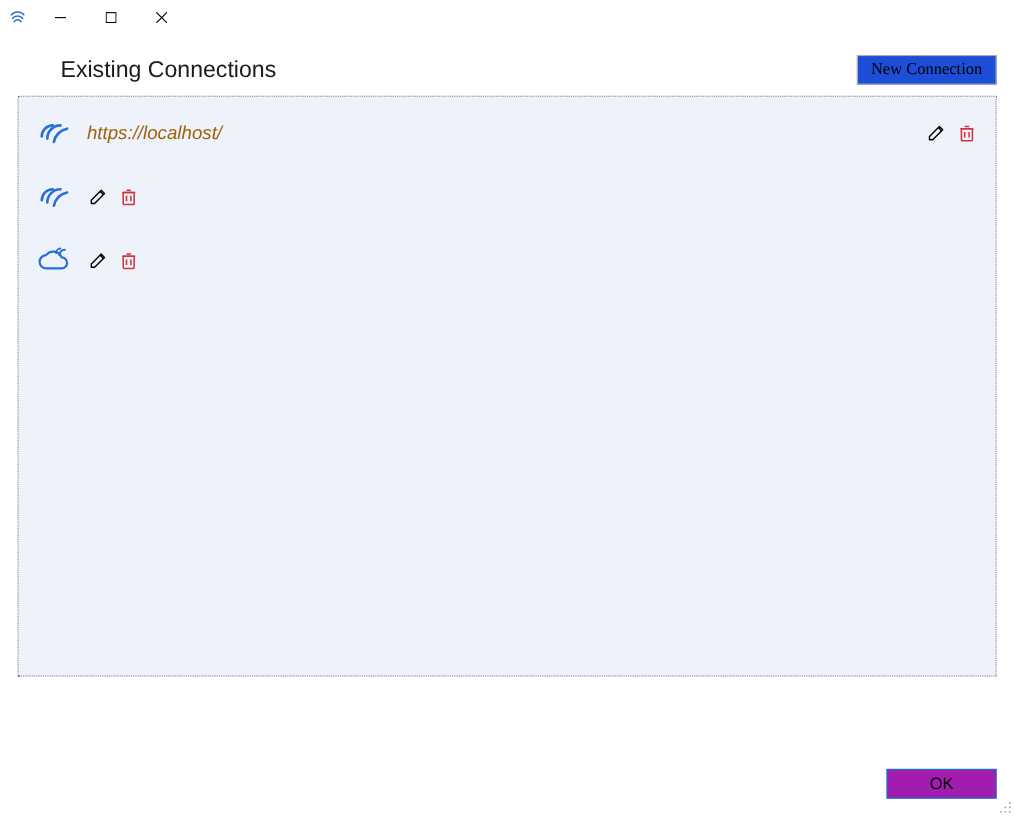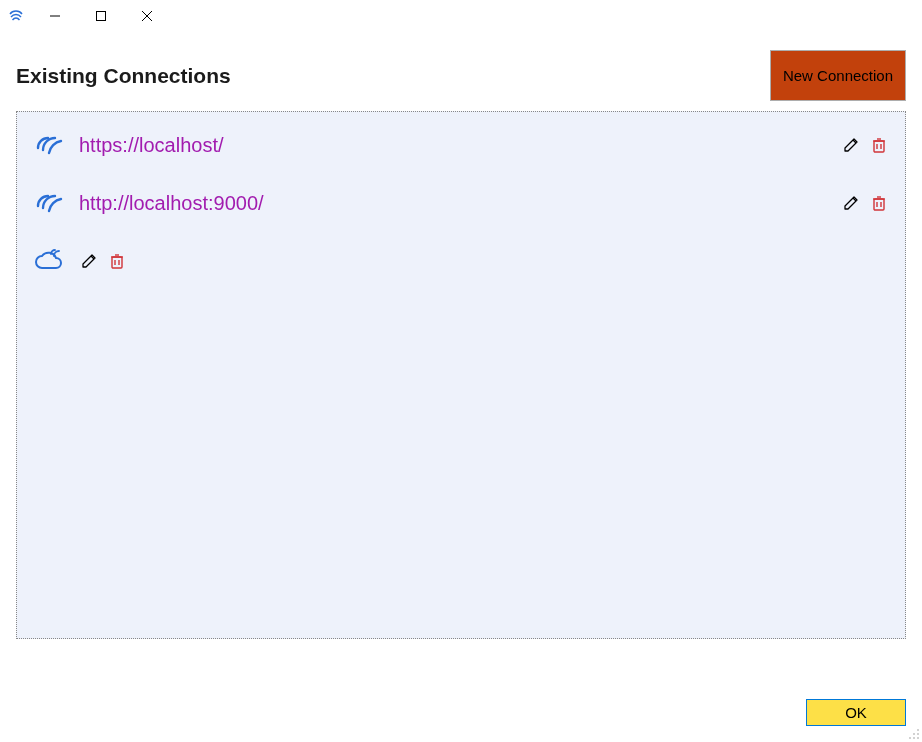--- a/index.html
+++ b/index.html
@@ -47,31 +47,32 @@
       padding: 18px 16px 16px 16px;
     }
     .header-row {
       display: flex;
       align-items: center;
       justify-content: space-between;
       margin-bottom: 10px;
     }
     .page-title {
       font-size: 21px;
-      font-weight: 700;
+      font-weight: 400;
       color: #1b1b1b;
+      margin-left: 39px;
     }
     .new-conn-btn {
-      background: #c2410c;
+      background: #1d4ed8;
       border: 1px solid #adadad;
-      padding: 16px 12px;
+      padding: 4px 12px;
       font-size: 15px;
       color: #000000;
       cursor: pointer;
-      font-family: Liberation Sans, sans-serif;
+      font-family: Liberation Serif, serif;
     }
     .connections-panel {
       border: 1px dotted #888;
       background: #eef2fb;
       height: 528px;
       padding: 12px 12px;
     }
     .connection-row {
       display: flex;
       align-items: center;
@@ -82,22 +83,23 @@
     .conn-icon {
       width: 32px;
       height: 32px;
       display: flex;
       align-items: center;
       justify-content: center;
       margin-right: 14px;
     }
     .conn-label {
       flex: 1;
-      font-size: 20px;
-      color: #a21caf;
+      font-size: 17px;
+      color: #a16207;
+      font-style: italic;
     }
     .row-actions {
       display: flex;
       gap: 8px;
     }
     .action-icon {
       width: 20px;
       height: 20px;
       cursor: pointer;
       display: flex;
@@ -108,21 +110,21 @@
       position: absolute;
       bottom: 16px;
       right: 16px;
       left: 16px;
       display: flex;
       justify-content: flex-end;
     }
     .ok-btn {
       width: 100px;
       padding: 4px 16px;
-      background: #fde047;
+      background: #a21caf;
       border: 1px solid #0078d7;
       font-size: 15px;
       color: #000000;
       cursor: pointer;
       font-family: inherit;
     }
     .resize-grip {
       position: absolute;
       bottom: 2px;
       right: 2px;
@@ -198,21 +200,20 @@
     </div>
 
     <div class="connection-row">
       <span class="conn-icon">
         <svg width="30" height="30" viewBox="0 0 30 30">
           <path d="M4 18 A10 10 0 0 1 14 8" stroke="#2a6fd6" stroke-width="2.4" fill="none" stroke-linecap="round"></path>
           <path d="M9 20 A12 12 0 0 1 21 8" stroke="#2a6fd6" stroke-width="2.4" fill="none" stroke-linecap="round"></path>
           <path d="M15 23 A15 15 0 0 1 27 11" stroke="#2a6fd6" stroke-width="2.4" fill="none" stroke-linecap="round"></path>
         </svg>
       </span>
-      <span class="conn-label">http://localhost:9000/</span>
       <div class="row-actions">
         <span class="action-icon">
           <svg width="18" height="18" viewBox="0 0 18 18">
             <path d="M3 15 L3 12 L12 3 L15 6 L6 15 Z" stroke="#000" stroke-width="1.3" fill="none" stroke-linejoin="round"></path>
             <line x1="11" y1="4" x2="14" y2="7" stroke="#000" stroke-width="1.3"></line>
           </svg>
         </span>
         <span class="action-icon">
           <svg width="18" height="18" viewBox="0 0 18 18">
             <rect x="4" y="5" width="10" height="11" rx="1" stroke="#d13438" stroke-width="1.4" fill="none"></rect>

